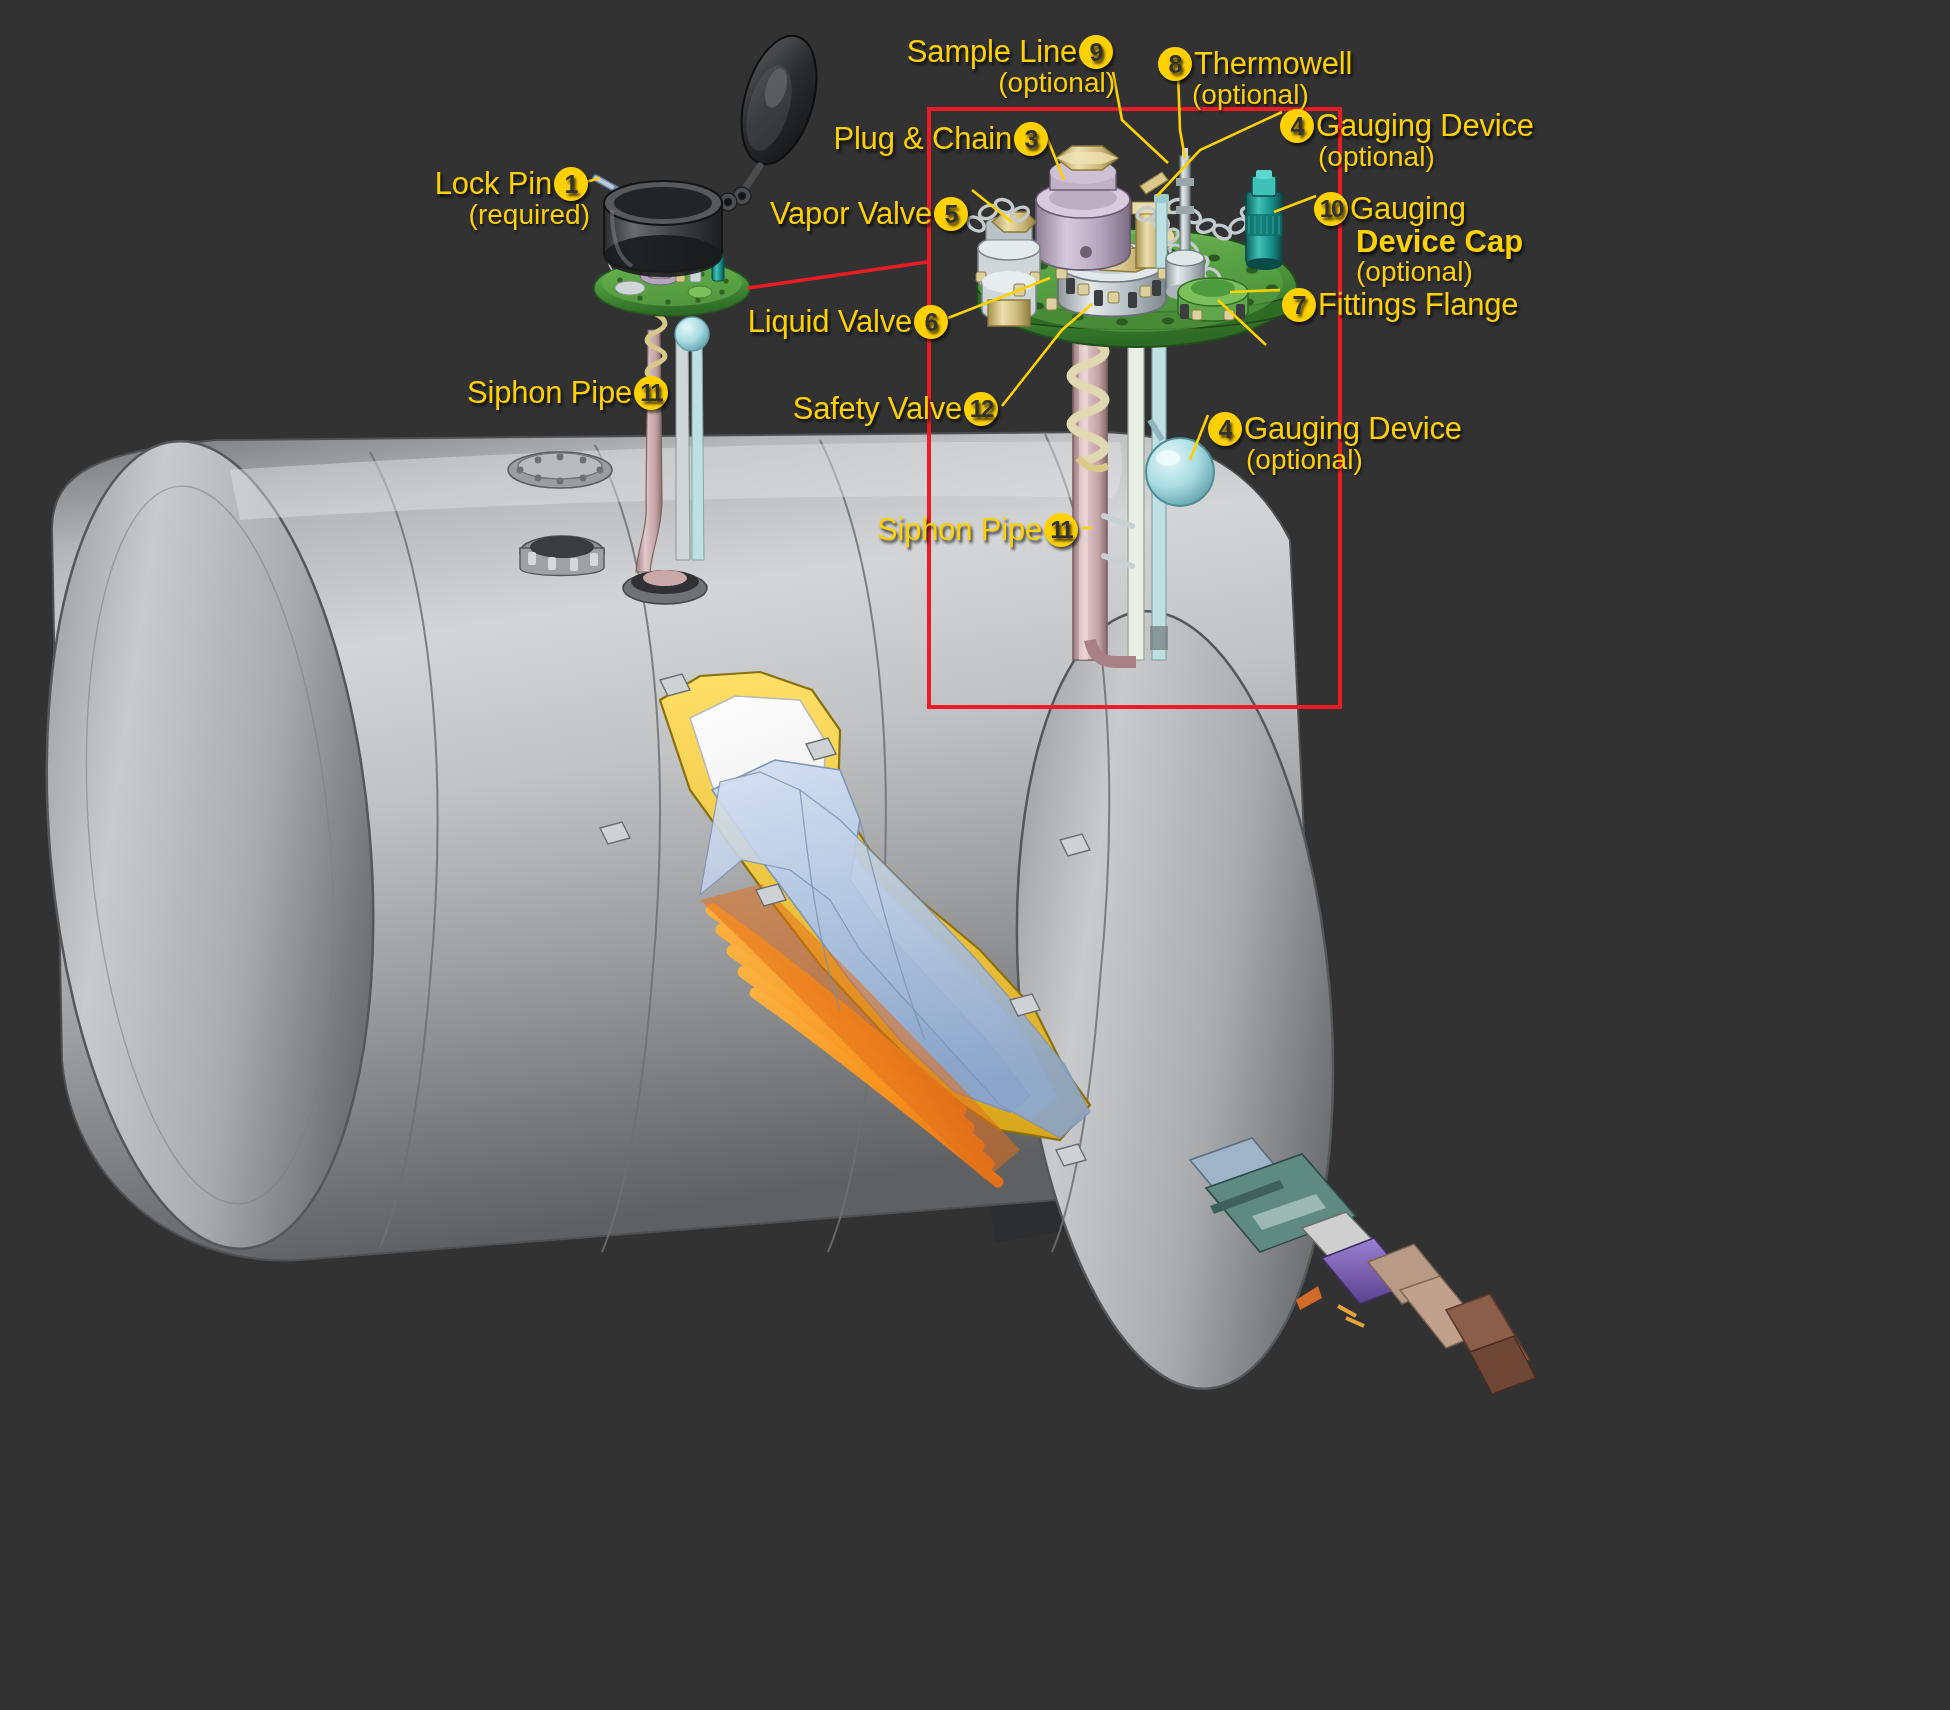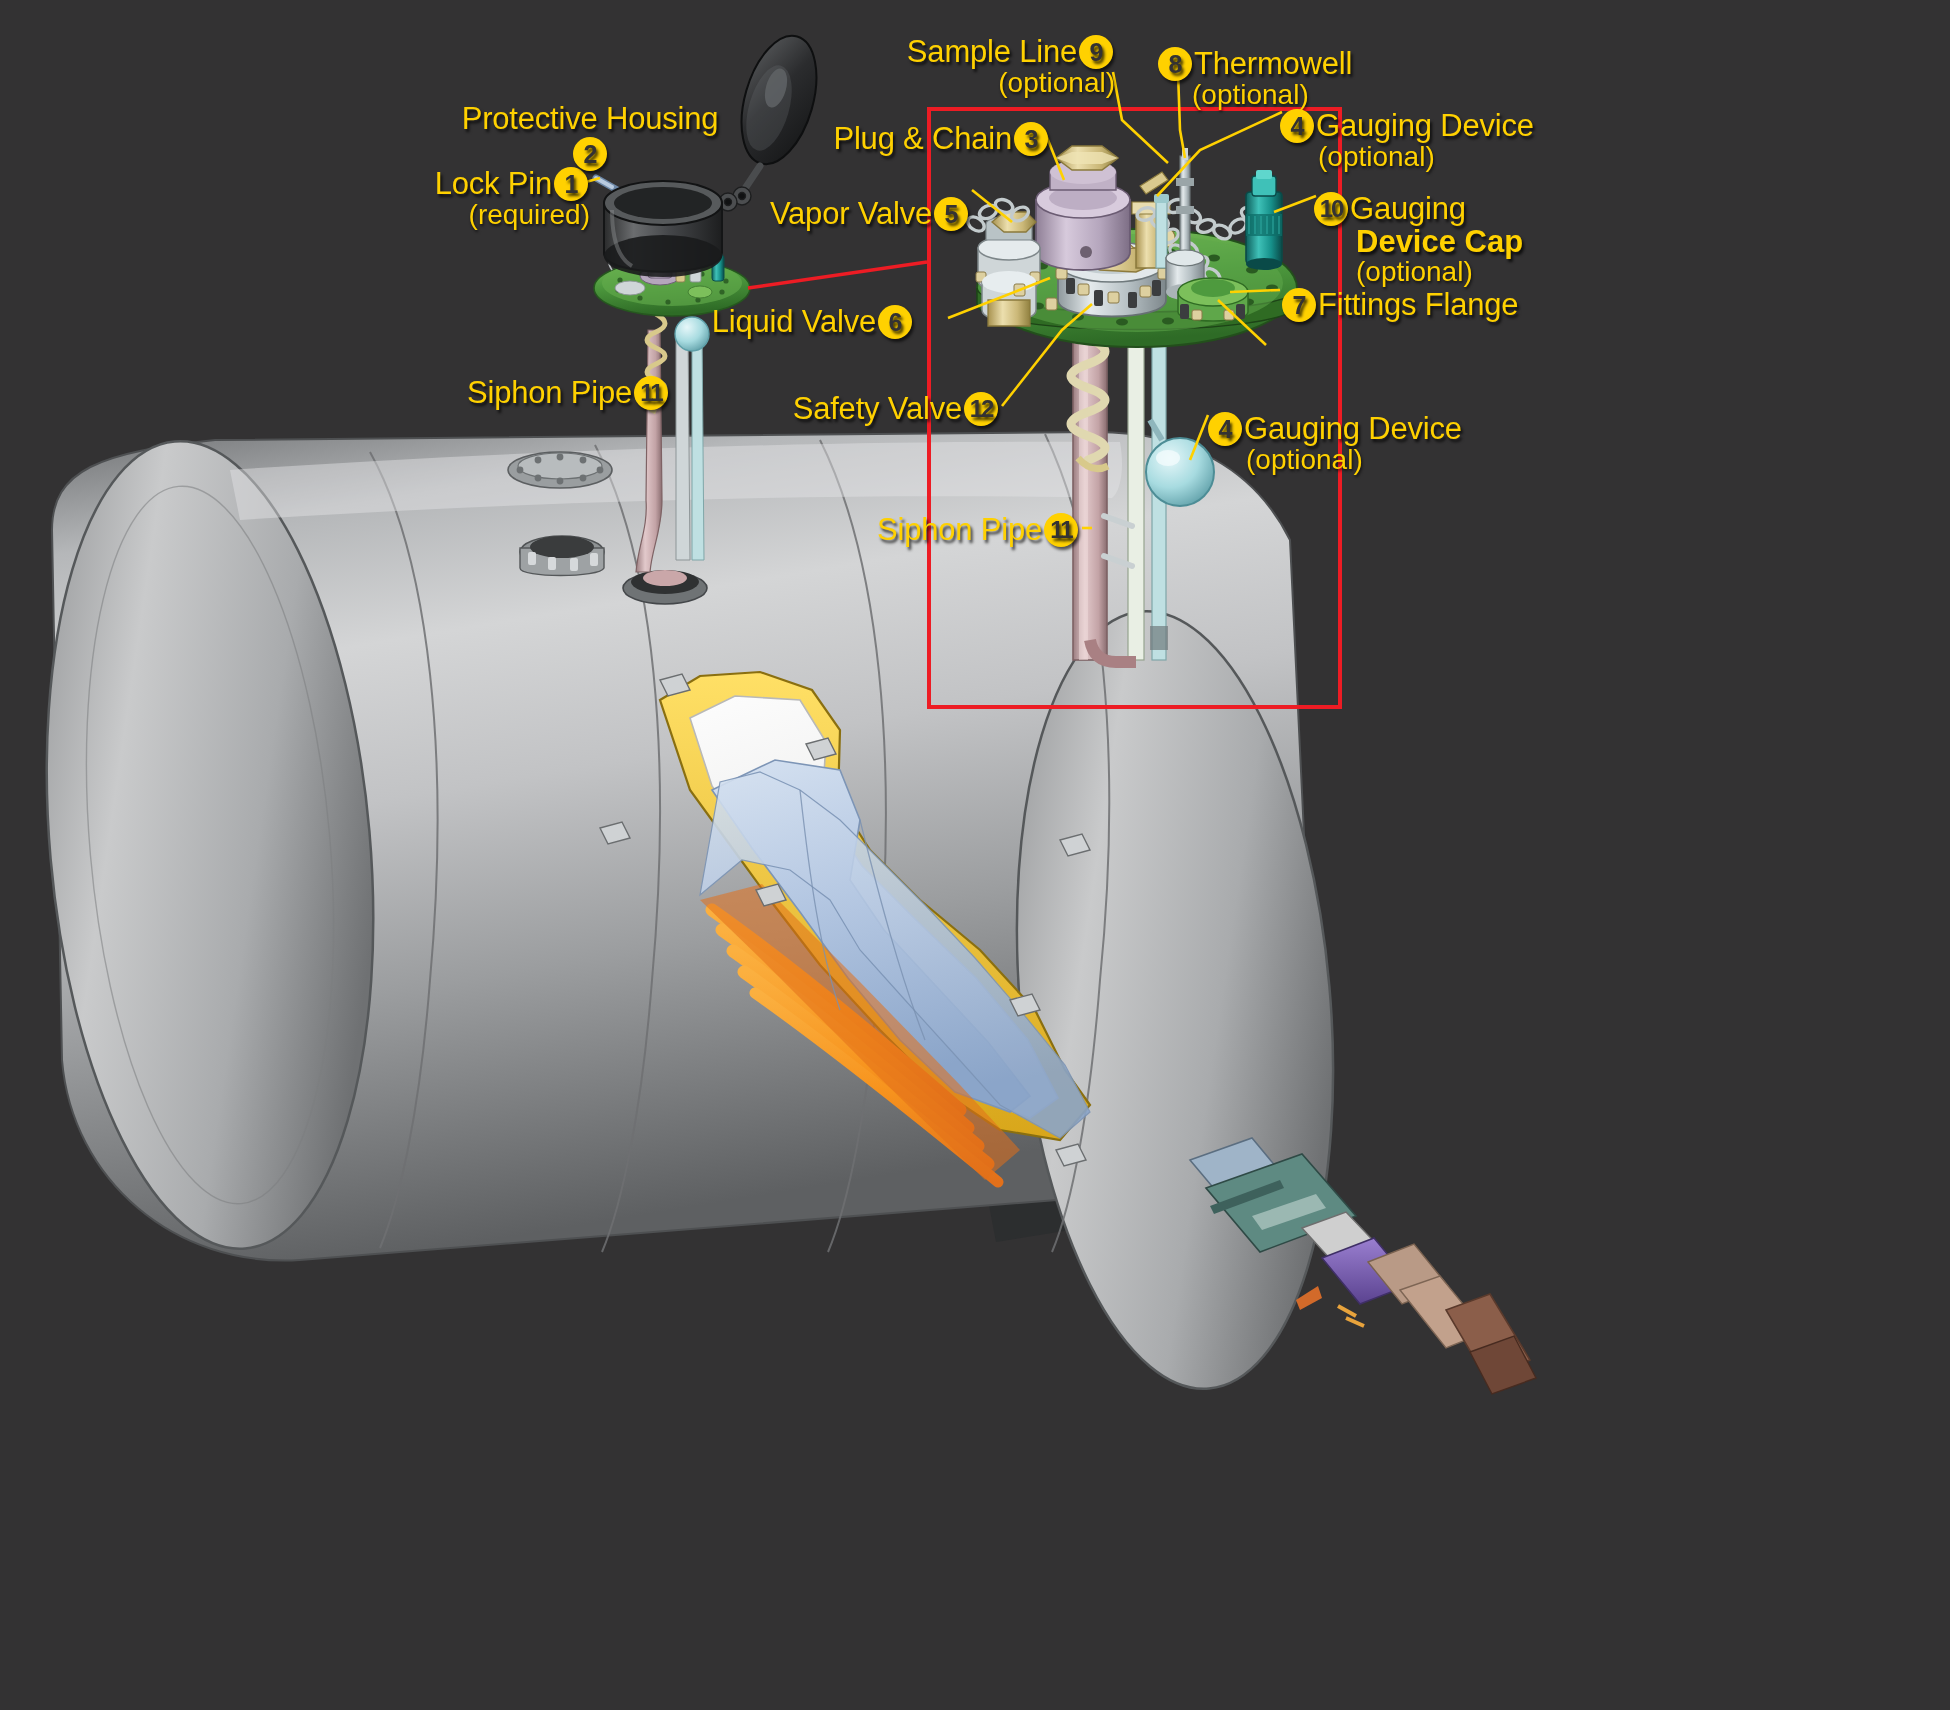--- a/index.html
+++ b/index.html
@@ -602,26 +602,20 @@
     </g>
   </svg>
 
   <div class="labels">
 
     <div class="lbl right" style="left:300px;top:167px;width:290px;">
       <span class="ttl">Lock Pin</span><span class="badge">1</span>
       <span class="sub">(required)</span>
     </div>
 
-    <div class="lbl center" style="left:440px;top:103px;width:300px;">
-      <span class="ttl">Protective Housing</span>
-      <span style="display:block;margin-top:2px;">
-        <span class="badge">2</span>
-      </span>
-    </div>
 
     <div class="lbl right" style="left:810px;top:35px;width:305px;">
       <span class="ttl">Sample Line</span><span class="badge">9</span>
       <span class="sub">(optional)</span>
     </div>
 
     <div class="lbl left" style="left:1156px;top:35px;width:320px;">
       <span class="badge">8</span><span class="ttl">Thermowell</span>
       <span class="sub" style="margin-left:36px;text-align:left;">(optional)</span>
     </div>
@@ -638,21 +632,21 @@
     <div class="lbl right" style="left:640px;top:177px;width:330px;margin-top:20px;">
       <span class="ttl">Vapor Valve</span><span class="badge">5</span>
     </div>
 
     <div class="lbl left" style="left:1312px;top:180px;width:340px;">
       <span class="badge wide">10</span><span class="ttl">Gauging</span>
       <span class="ttl2" style="margin-left:44px;">Device Cap</span>
       <span class="sub" style="margin-left:44px;">(optional)</span>
     </div>
 
-    <div class="lbl right" style="left:584px;top:305px;width:330px;">
+    <div class="lbl right" style="left:620px;top:305px;width:330px;">
       <span class="ttl">Liquid Valve</span><span class="badge">6</span>
     </div>
 
     <div class="lbl left" style="left:1280px;top:276px;width:340px;">
       <span class="badge">7</span><span class="ttl">Fittings Flange</span>
     </div>
 
 
     <div class="lbl right" style="left:670px;top:392px;width:330px;">
       <span class="ttl">Safety Valve</span><span class="badge wide">12</span>

